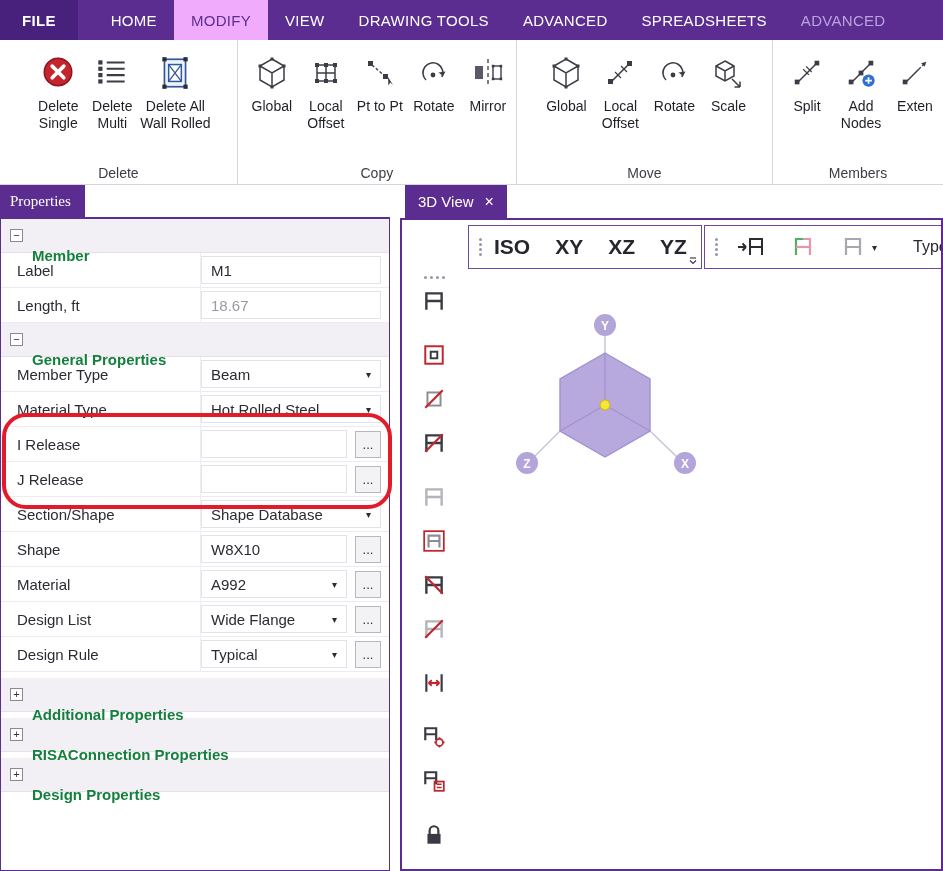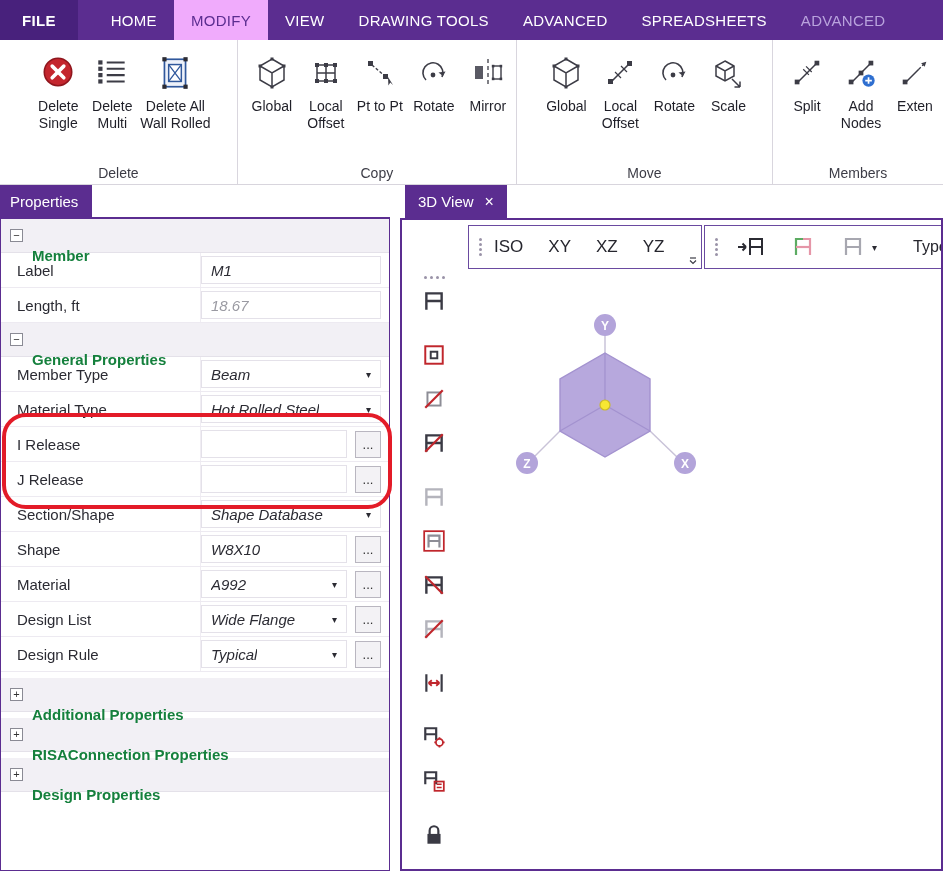--- a/index.html
+++ b/index.html
@@ -20,47 +20,47 @@
   .g-delete { width:246px; } .g-copy { width:279px; } .g-move { width:265px; }
   .g-members { flex:1; border-right:none; }
   .rbtns { display:flex; align-items:flex-start; justify-content:center; padding:4px 2px 0 2px; gap:2px; }
   .rbtn { display:flex; flex-direction:column; align-items:center; padding-top:4px; min-width:52px; }
   .ricon { height:50px; display:flex; align-items:center; justify-content:center; }
   .rlbl { font-size:14px; color:#1f1f28; line-height:17px; text-align:center; white-space:nowrap; }
   .glabel { position:absolute; bottom:3px; left:0; right:0; text-align:center; font-size:14px; color:#3c3c46; }
 
   
   .left-panel { position:absolute; top:185px; left:0; width:390px; bottom:0; }
-  .panel-tab { position:absolute; top:0; left:0; height:32px; background:#5b2d90; color:#fff; font-size:15px; display:flex; align-items:center; padding:0 14px 0 10px; }
+  .panel-tab { position:absolute; top:0; left:0; height:32px; background:#5b2d90; color:#fff; font-size:15px; display:flex; align-items:center; padding:0 14px 0 10px;font-family:Liberation Serif, serif; }
   .panel-body { position:absolute; top:32px; left:0; right:0; bottom:0; background:#fff; border:1px solid #5b2d90; border-top:2px solid #5b2d90; overflow:hidden; }
   .sec-hdr { height:34px; background:#f2f0f5; border-bottom:1px solid #e4e1e9; display:flex; align-items:center; gap:9px; padding:0 9px; }
   .sec-hdr.collapsed { margin-top:6px; }
   .cbox { width:13px; height:13px; border:1px solid #8a8a94; background:#fff; color:#333; font-size:11px; line-height:11px; display:flex; align-items:center; justify-content:center; flex:none; }
   .sec-title { font-size:15px; font-weight:bold; color:#15803d;margin-top:40px; }
   .prow { height:35px; display:flex; align-items:stretch; border-bottom:1px solid #edeaf1; background:#fff; }
   .plabel { width:200px; display:flex; align-items:center; padding-left:16px; font-size:15px; color:#2b2b33; border-right:1px solid #f0edf3; }
   .pcell { flex:1; display:flex; align-items:center; margin:3px 8px 3px 0; border:1px solid #e4e1e9; background:#fff; padding:0 9px; font-size:15px; color:#2b2b33; min-width:0; }
-  .pval { white-space:nowrap; overflow:hidden;font-style:italic; }
+  .pval { white-space:nowrap; overflow:hidden; }
   .pval.gray { color:#9a9aa2; }
   .dd { margin-left:auto; font-size:10px; color:#2b2b33; padding-left:6px; }
   .dots { width:26px; height:27px; margin:4px 8px 4px 0; border:1px solid #b9b6c0; background:#f3f2f5; color:#333; font-size:13px; line-height:10px; display:flex; align-items:flex-end; justify-content:center; padding-bottom:7px; flex:none; cursor:default; font-family:"Liberation Sans",sans-serif; }
   .annotation { position:absolute; left:2px; top:228px; width:390px; height:96px; border:4px solid #e31b28; border-radius:24px; pointer-events:none; z-index:5; }
 
   
   .view-region { position:absolute; top:185px; left:400px; right:0; bottom:0; }
   .view-tab { position:absolute; top:0; left:5px; height:33px; background:#5b2d90; color:#fff; font-size:15px; display:flex; align-items:center; gap:11px; padding:0 13px; }
   .close-x { font-size:16px; line-height:1; cursor:default; }
   .view-frame { position:absolute; top:33px; left:0; right:0; bottom:0; border:2px solid #5b2d90; background:#fff; overflow:hidden; }
 
   .vt-box { position:absolute; top:5px; height:44px; border:1px solid #6a4aa0; background:#fff; display:flex; align-items:center; }
   .vt-box1 { left:66px; width:234px; padding:0 10px; gap:0; }
   .vt-box2 { left:302px; right:-34px; padding:0 10px; }
   .grip { display:flex; flex-direction:column; gap:2px; margin-right:12px; }
   .grip i { width:3px; height:3px; border-radius:50%; background:#9a93a8; }
-  .vbtn-txt { font-size:17px; font-weight:normal; color:#26262e; padding:4px 0; margin-right:25px; cursor:default; }
+  .vbtn-txt { font-size:21px; font-weight:bold; color:#26262e; padding:4px 0; margin-right:25px; cursor:default; }
   .vbtn-txt:last-of-type { margin-right:0; }
   .ovf { position:absolute; right:3px; bottom:2px; }
   .tbtn { display:flex; align-items:center; justify-content:center; padding:2px 6px; margin-right:12px; cursor:default; }
   .type-lbl { font-size:16px; color:#26262e; margin:0 10px 0 18px; }
 
   .vtoolbar { position:absolute; top:56px; left:14px; width:36px; display:flex; flex-direction:column; align-items:center; }
   .vgrip { display:flex; gap:3px; margin-bottom:6px; }
   .vgrip i { width:3px; height:3px; border-radius:50%; background:#9a93a8; }
   .vbtn { width:32px; height:32px; margin-bottom:12px; background:#fff; display:flex; align-items:center; justify-content:center; cursor:default; flex:none; }
   .vbtn.gsep { margin-top:10px; }

